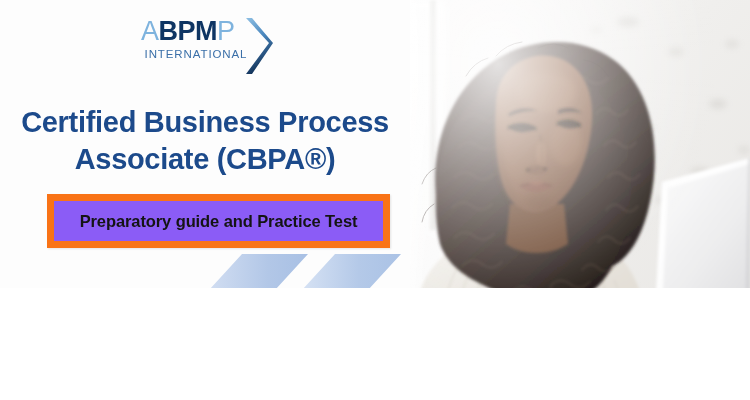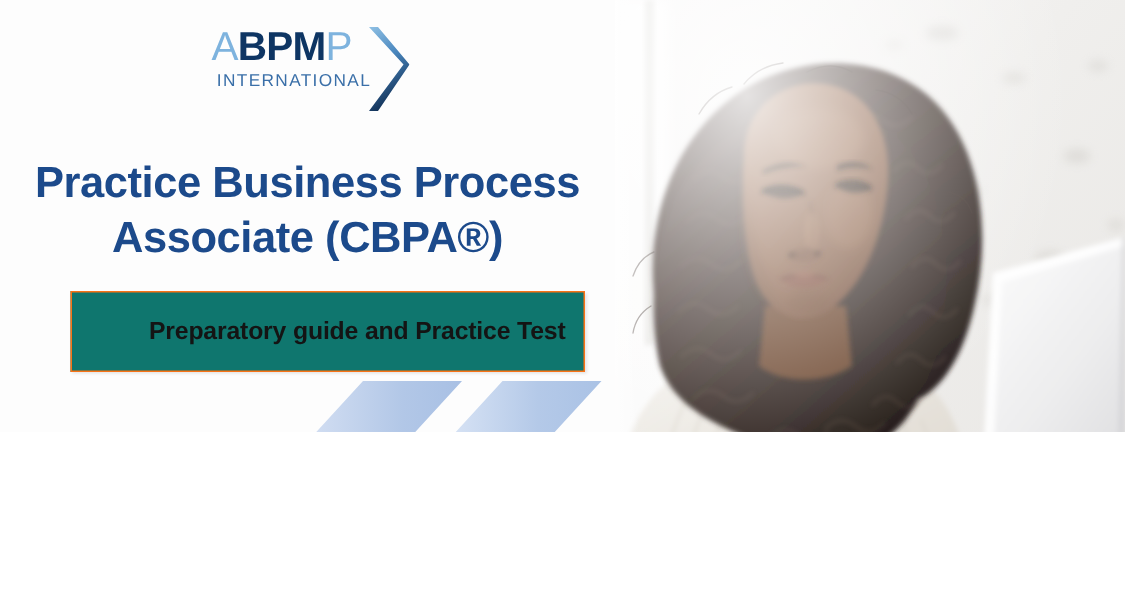--- a/index.html
+++ b/index.html
@@ -100,26 +100,26 @@
     letter-spacing: -0.3px;
   }
 
   
   .subtitle-box {
     position: absolute;
     left: 47px;
     top: 194px;
     width: 343px;
     height: 54px;
-    border: 1px solid #f97316;
-    background: #0f766e;
+    border: 7px solid #f97316;
+    background: #8b5cf6;
     box-sizing: border-box;
     display: flex;
     align-items: center;
-    justify-content: flex-end;
+    justify-content: center;
     box-shadow: 1px 1px 2px rgba(0,0,0,0.10);
   }
   .subtitle-text {
     font-family: "Liberation Sans", sans-serif;
     font-weight: 700;
     font-size: 16.5px;
     line-height: 21px;
     color: #141414;
     text-align: center;
     padding: 0 12px;
@@ -204,21 +204,21 @@
               <stop offset="0%" stop-color="#8FC0E4"></stop>
               <stop offset="45%" stop-color="#4A87BE"></stop>
               <stop offset="100%" stop-color="#102F55"></stop>
             </linearGradient>
           </defs>
           <path d="M3 1 L26 26 L3 57 L9 57 L30 26 L9 1 Z" fill="url(#lgChev)"></path>
         </svg>
       </div>
     </div>
 
-    <div class="title">Practice Business Process Associate (CBPA®)</div>
+    <div class="title">Certified Business Process Associate (CBPA®)</div>
 
     <div class="subtitle-box">
       <div class="subtitle-text">Preparatory guide and Practice Test</div>
     </div>
 
     <svg class="chevrons" viewBox="0 0 240 148" preserveAspectRatio="none">
       <defs>
         <linearGradient id="chevGradA" x1="0" y1="0" x2="1" y2="0">
           <stop offset="0%" stop-color="#f7fafe"></stop>
           <stop offset="28%" stop-color="#cfdcf1"></stop>

